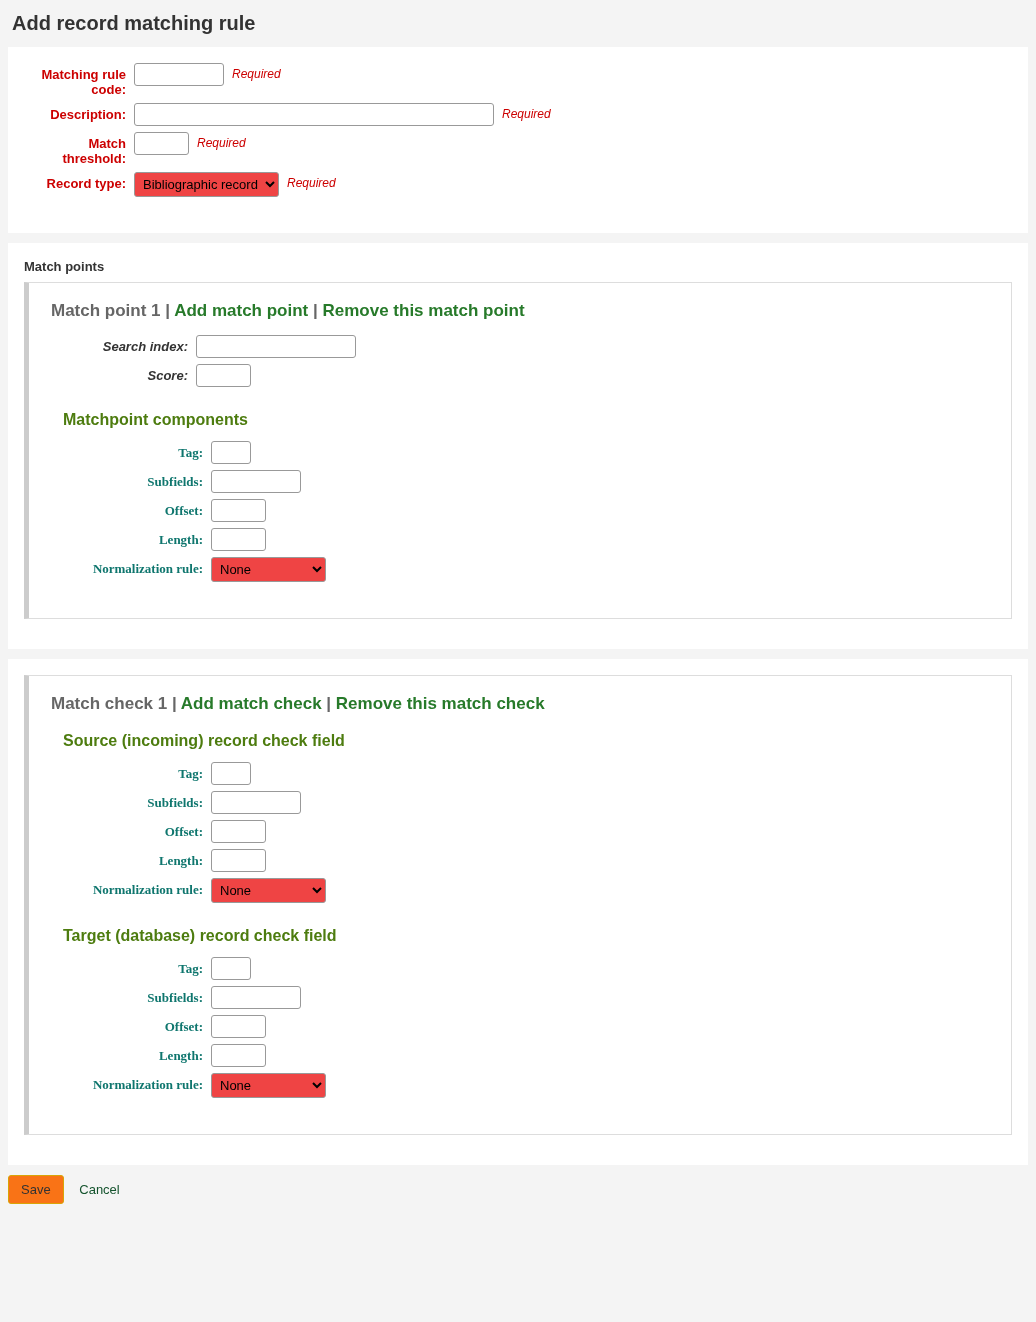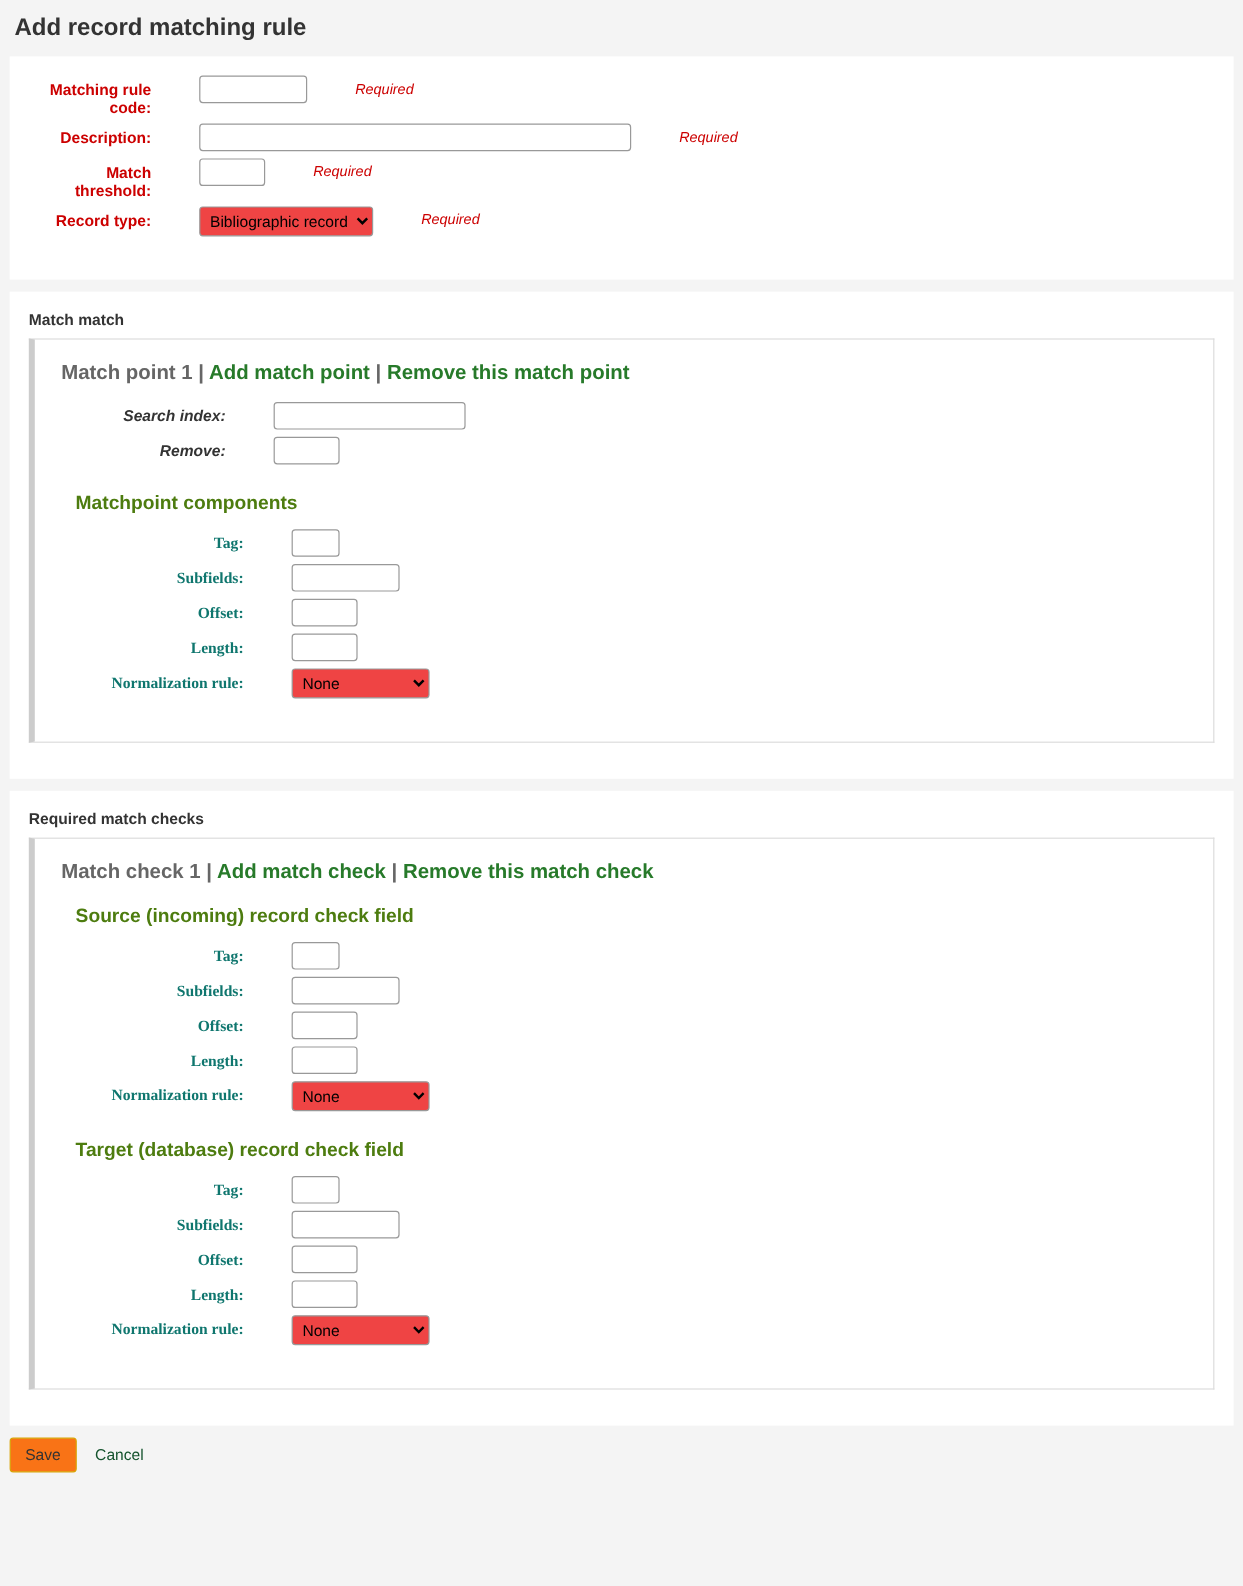--- a/index.html
+++ b/index.html
@@ -22,21 +22,20 @@
   margin-bottom: 10px;
 }
 fieldset {
   border: none;
 }
 ol { list-style: none; }
 li.field-row {
   display: flex;
   align-items: flex-start;
   margin-bottom: 6px;
-  gap: 32px;
 }
 li.field-row label {
   width: 110px;
   min-width: 110px;
   text-align: right;
   font-weight: bold;
   padding-right: 8px;
   padding-top: 4px;
 }
 li.field-row.required label {
@@ -157,38 +156,38 @@
         <select>
           <option>Bibliographic record</option>
         </select>
         <span class="req-hint">Required</span>
       </li>
     </ol>
   </fieldset>
 </div>
 
 <div class="panel">
-  <div class="section-title">Match match</div>
+  <div class="section-title">Match points</div>
   <div class="boxed">
     <h4>
       <span>Match point 1</span>
       <span class="sep"> | </span>
       <a>Add match point</a>
       <span class="sep"> | </span>
       <a>Remove this match point</a>
     </h4>
 
     <fieldset class="mp-basic">
       <ol>
         <li class="field-row">
           <label>Search index:</label>
           <input type="text" class="w-lg" style="">
         </li>
         <li class="field-row">
-          <label>Remove:</label>
+          <label>Score:</label>
           <input type="text" class="w-sm" style="">
         </li>
       </ol>
     </fieldset>
 
     <div class="sub-head">Matchpoint components</div>
 
     <fieldset class="inner">
       <ol>
         <li class="field-row">
@@ -212,21 +211,20 @@
           <select style="width:115px">
             <option>None</option>
           </select>
         </li>
       </ol>
     </fieldset>
   </div>
 </div>
 
 <div class="panel">
-  <div class="section-title">Required match checks</div>
   <div class="boxed">
     <h4>
       <span>Match check 1</span>
       <span class="sep"> | </span>
       <a>Add match check</a>
       <span class="sep"> | </span>
       <a>Remove this match check</a>
     </h4>
 
     <div class="sub-head">Source (incoming) record check field</div>

